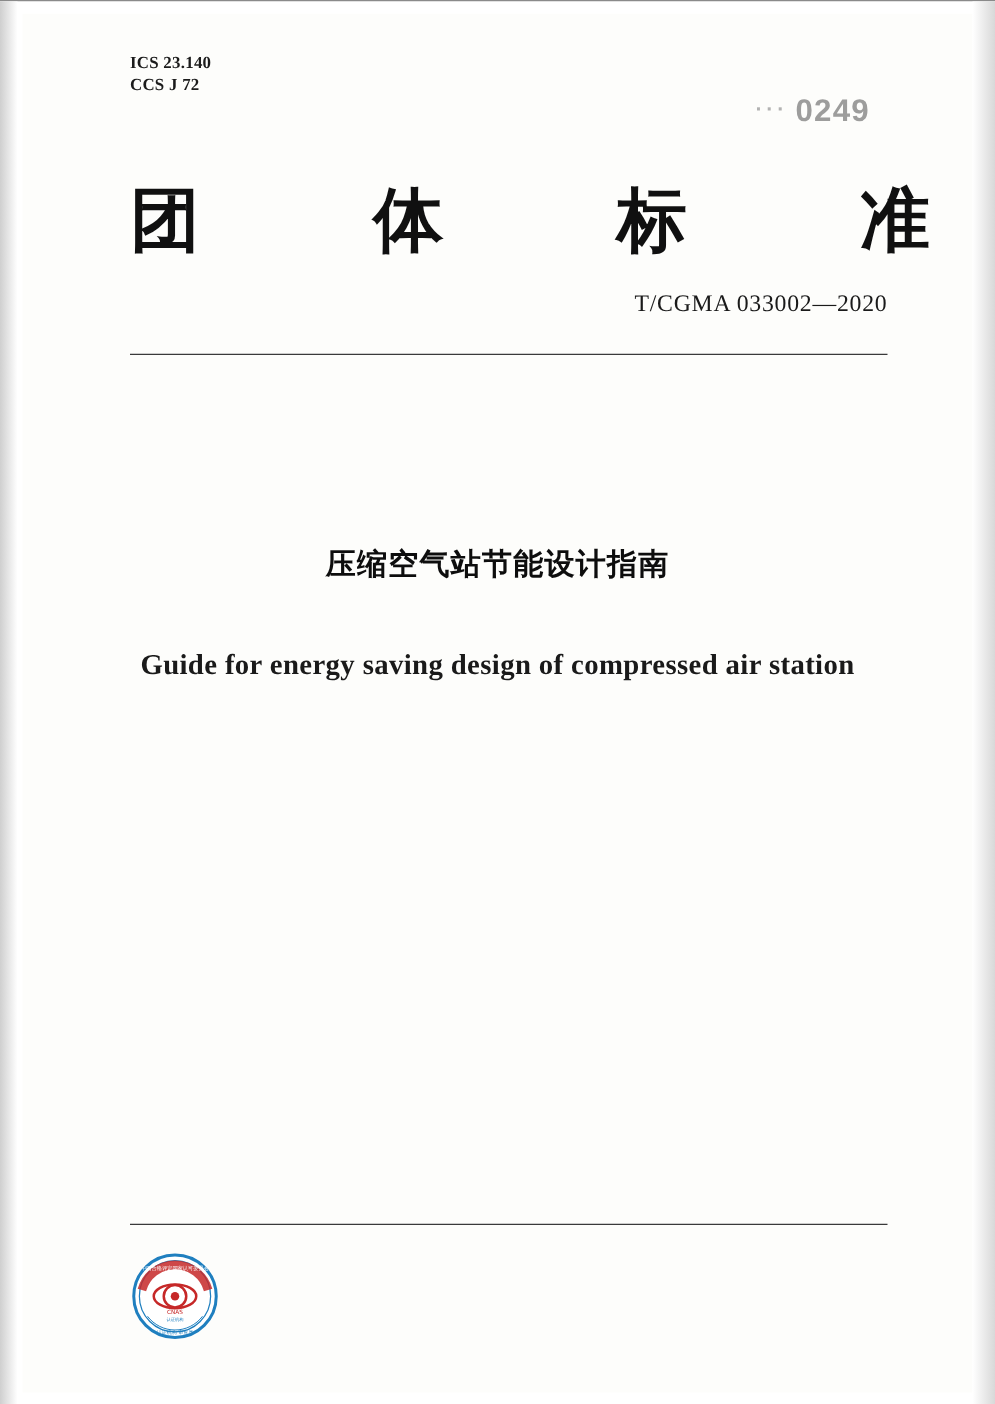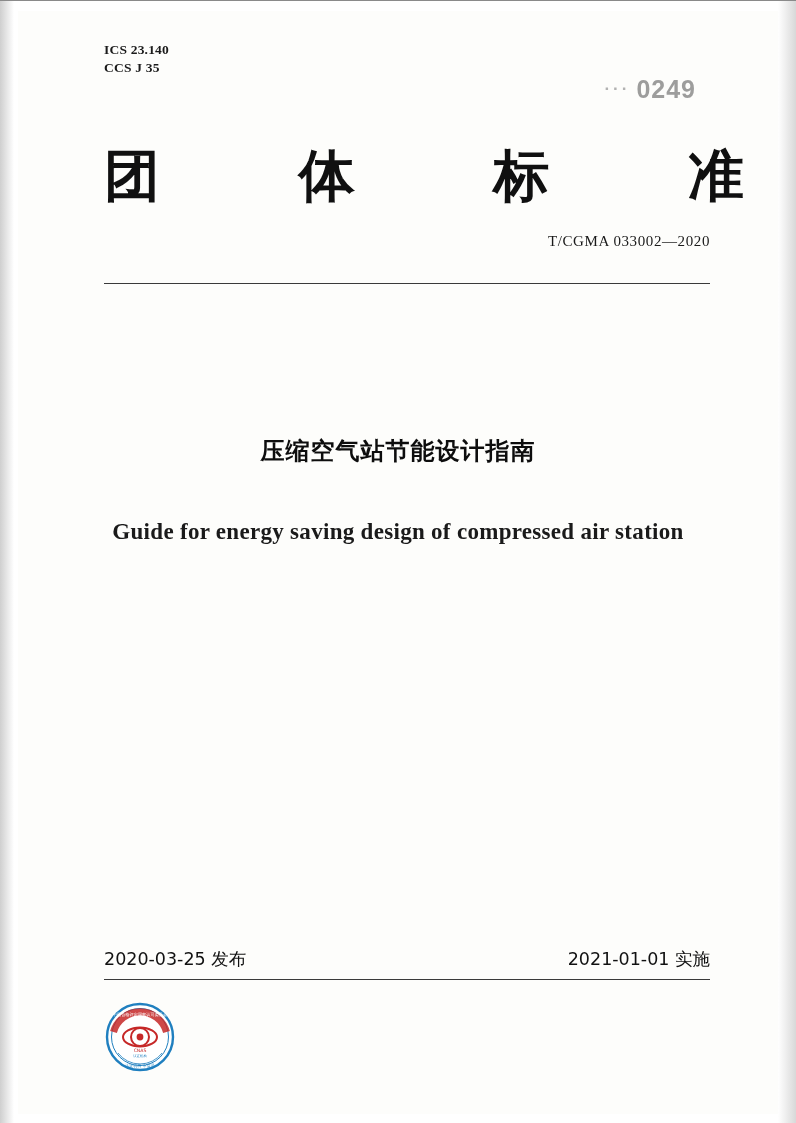--- a/index.html
+++ b/index.html
@@ -89,21 +89,21 @@
     color: #101010;
     letter-spacing: 0px;
   }
   .tuanti span { display: inline-block; }
 
   .std-code {
     position: absolute;
     right: 68px;
     top: 222px;
     font-family: "Liberation Serif", serif;
-    font-size: 15px;
+    font-size: 19px;
     color: #1a1a1a;
     letter-spacing: 0.6px;
   }
 
   .rule {
     position: absolute;
     left: 86px;
     right: 68px;
     top: 272px;
     border-top: 1.6px solid #3a3a3a;
@@ -186,45 +186,41 @@
   .publisher-text .gap { display: inline-block; width: 26px; }
 </style>
 </head>
 <body>
 
 <div class="page">
   <div class="sheet">
 
     <div class="ics-block">
       <div>ICS 23.140</div>
-      <div>CCS J 35</div>
+      <div>CCS J 72</div>
     </div>
 
     <div class="doc-number">
       <span class="dots">···</span><span>0249</span>
     </div>
 
     <div class="tuanti">
       <span>团</span>
       <span>体</span>
       <span>标</span>
       <span>准</span>
     </div>
 
     <div class="std-code">T/CGMA 033002—2020</div>
 
     <div class="rule"></div>
 
     <div class="title-cn">压缩空气站节能设计指南</div>
     <div class="title-en">Guide for energy saving design of compressed air station</div>
 
-    <div class="date-row">
-      <div>2020-03-25 发布</div>
-      <div>2021-01-01 实施</div>
-    </div>
 
     <div class="rule-bottom"></div>
 
     <div class="publisher-row">
       <div class="emblem">
         <svg viewBox="0 0 72 72" width="72" height="72" aria-hidden="true">
           <circle cx="36" cy="36" r="33" fill="#ffffff" stroke="#1f7fbf" stroke-width="2.4"></circle>
           <circle cx="36" cy="36" r="28.5" fill="none" stroke="#1f7fbf" stroke-width="1"></circle>
           <path d="M9.5 31 A27.5 27.5 0 0 1 62.5 31" fill="none" stroke="#c62828" stroke-width="7" opacity="0.85"></path>
           <text x="36" y="15" font-size="4.2" fill="#ffffff" text-anchor="middle" font-family="DejaVu Sans, sans-serif">中国合格评定国家认可委员会</text>

